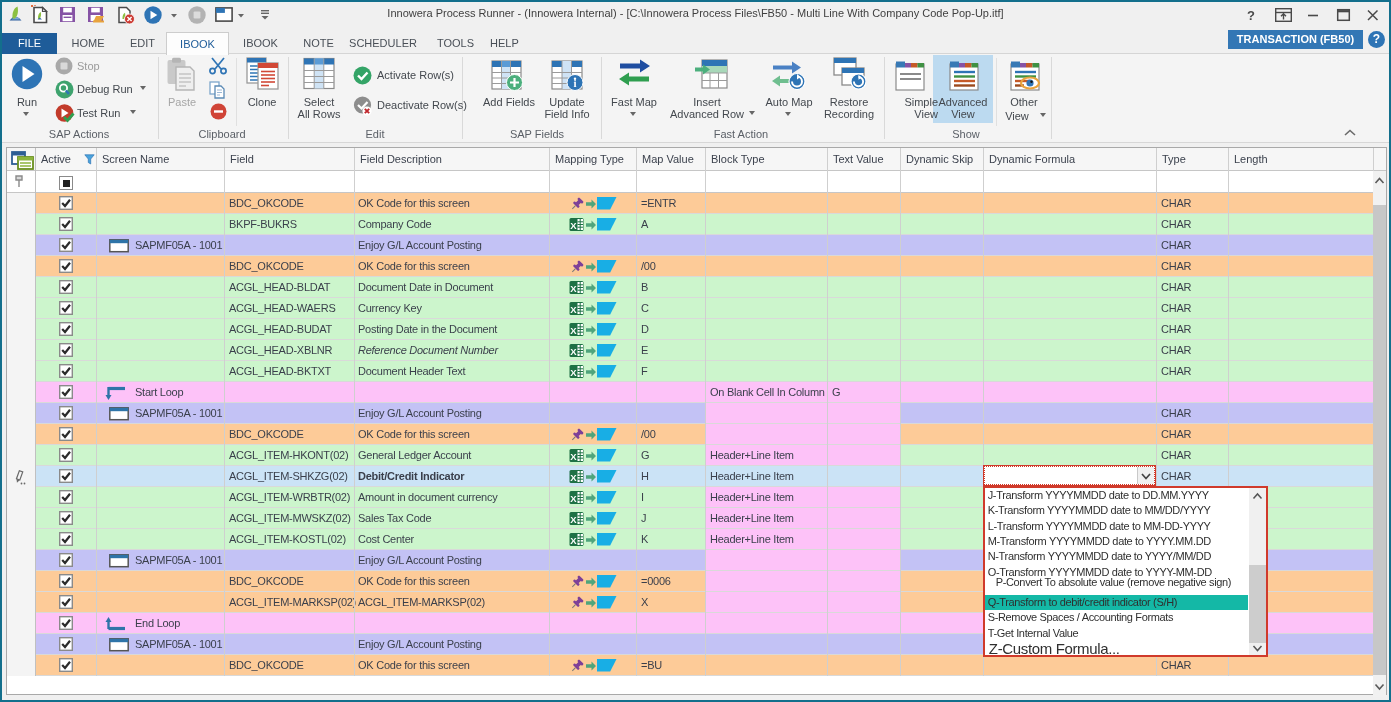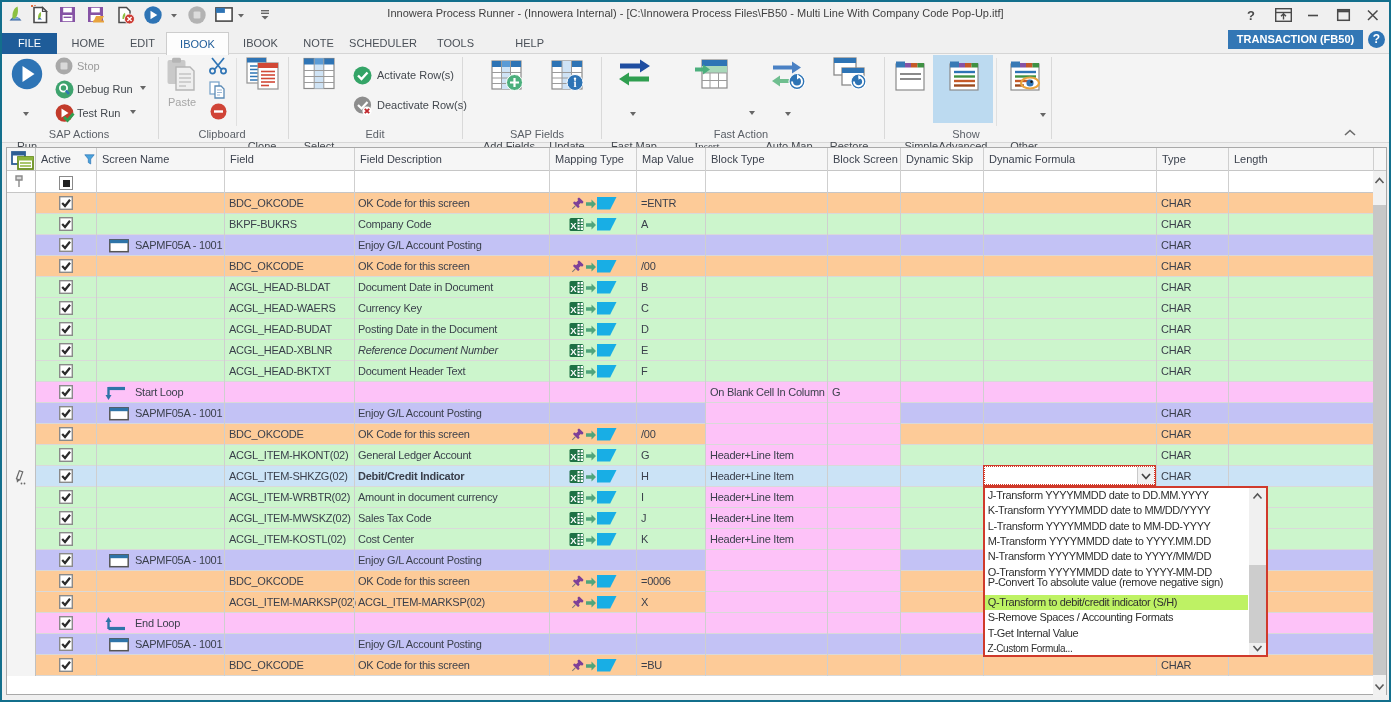--- a/index.html
+++ b/index.html
@@ -1,19 +1,19 @@
 <!DOCTYPE html>
 <html><head><meta charset="utf-8">
 <style>
 *{margin:0;padding:0;box-sizing:border-box;}
 html,body{width:1391px;height:702px;overflow:hidden;}
 body{font-family:"Liberation Sans",sans-serif;background:#f0f0f0;position:relative;}
 .abs{position:absolute;}
 #frame{position:absolute;left:0;top:0;width:1391px;height:702px;border:2px solid #136f8c;background:#f0f0f0;}
-.lbl{font-size:11px;color:#43484e;letter-spacing:0px;text-align:center;line-height:12px;margin-top:44px;}
+.lbl{font-size:11px;color:#43484e;letter-spacing:0px;text-align:center;line-height:12px;}
 .glbl{font-size:11px;color:#5a5f66;text-align:center;}
 .sep{position:absolute;top:57px;height:82px;width:1px;background:#d9d9d9;}
 .darr{width:0;height:0;border-left:3.5px solid transparent;border-right:3.5px solid transparent;border-top:4px solid #666;display:block;}
 .cellt{position:absolute;font-size:11px;color:#3a3f4b;line-height:21px;white-space:nowrap;letter-spacing:-0.25px;}
 .hcell{position:absolute;font-size:11px;color:#3c424e;line-height:22px;white-space:nowrap;}
 .vline{position:absolute;width:1px;background:#cfcfcf;}
 </style></head><body>
 <div id="frame"></div>
 
 <svg class="abs" style="left:8px;top:5px" width="270" height="20" viewBox="0 0 270 20">
@@ -93,21 +93,21 @@
 
 <div class="abs" style="left:2px;top:32px;width:1387px;height:22px;background:#f0f0f0;border-bottom:1px solid #d5d5d5;"></div>
 <div class="abs" style="left:2px;top:33px;width:55px;height:21px;background:#1e5c99;color:#fff;font-size:11px;text-align:center;line-height:21px;">FILE</div>
 <div class="abs" style="left:57px;top:33px;width:62px;height:21px;color:#494f57;font-size:11px;text-align:center;line-height:21px;">HOME</div>
 <div class="abs" style="left:119px;top:33px;width:47px;height:21px;color:#494f57;font-size:11px;text-align:center;line-height:21px;">EDIT</div>
 <div class="abs" style="left:166px;top:32px;width:63px;height:23px;background:#fdfdfd;border:1px solid #cdcdcd;border-bottom:none;color:#1e5c99;font-size:11px;text-align:center;line-height:22px;z-index:3;">IBOOK</div>
 <div class="abs" style="left:229px;top:33px;width:63px;height:21px;color:#494f57;font-size:11px;text-align:center;line-height:21px;">IBOOK</div>
 <div class="abs" style="left:292px;top:33px;width:53px;height:21px;color:#494f57;font-size:11px;text-align:center;line-height:21px;">NOTE</div>
 <div class="abs" style="left:345px;top:33px;width:76px;height:21px;color:#494f57;font-size:11px;text-align:center;line-height:21px;">SCHEDULER</div>
 <div class="abs" style="left:421px;top:33px;width:69px;height:21px;color:#494f57;font-size:11px;text-align:center;line-height:21px;">TOOLS</div>
-<div class="abs" style="left:490px;top:33px;width:54px;height:21px;color:#494f57;font-size:11px;text-align:right;line-height:21px;">HELP</div>
+<div class="abs" style="left:490px;top:33px;width:54px;height:21px;color:#494f57;font-size:11px;text-align:left;line-height:21px;">HELP</div>
 <div class="abs" style="left:1228px;top:30px;width:135px;height:19px;background:#3377b5;color:#fff;font-size:11px;font-weight:bold;text-align:center;line-height:19px;z-index:4;">TRANSACTION (FB50)</div>
 <div class="abs" style="left:1368px;top:31px;width:17px;height:17px;border-radius:50%;background:#2e74b5;color:#fff;font-size:12px;font-weight:bold;text-align:center;line-height:17px;z-index:4;">?</div>
 <div class="abs" style="left:2px;top:54px;width:1387px;height:89px;background:#f4f4f4;border-bottom:1px solid #d7d7d7;"></div>
 <div class="abs" style="left:2px;top:143px;width:1387px;height:4px;background:#f0f0f0;"></div>
 <div class="sep" style="left:158px"></div>
 <div class="sep" style="left:288px"></div>
 <div class="sep" style="left:462px"></div>
 <div class="sep" style="left:601px"></div>
 <div class="sep" style="left:884px"></div>
 <div class="sep" style="left:1051px"></div>
@@ -284,21 +284,21 @@
  <rect x="8" y="1" width="25" height="6" fill="#2e74b5"></rect>
  <rect x="8" y="7" width="25" height="7" fill="#a8d8b9"></rect>
  <g stroke="#9a9a9a" stroke-width="1">
       <line x1="8" y1="14" x2="33" y2="14"></line>
       <line x1="8" y1="21.5" x2="33" y2="21.5"></line>
       <line x1="16" y1="14" x2="16" y2="29"></line>
       <line x1="24.5" y1="14" x2="24.5" y2="29"></line>
     </g>
  <path d="M1 8.5 H9 V5.5 L16 10.5 L9 15.5 V12.5 H1 Z" fill="#4caf7d"></path>
 </svg>
-<div class="abs lbl" style="left:662px;top:96px;width:90px;font-family:Liberation Serif, serif;">Insert<br>Advanced Row</div>
+<div class="abs lbl" style="left:662px;top:96px;width:90px;">Insert<br>Advanced Row</div>
 <div class="abs" style="left:749px;top:111px;">
     <span class="darr"></span>
   </div>
 <svg class="abs" style="left:770px;top:59px" width="36" height="31" viewBox="0 0 36 31">
  <path d="M3 6.5 H22 V2.5 L31 8.5 L22 14.5 V10.5 H3 Z" fill="#4a81c4"></path>
  <path d="M24 20 H10 V16.5 L2 22 L10 27.5 V24 H24 Z" fill="#6fbe8f"></path>
  <circle cx="27" cy="22.5" r="8" fill="#2e74b5" stroke="#fff" stroke-width="1.2"></circle>
  <path d="M27 17.5 A5 5 0 1 1 22 22.5" fill="none" stroke="#fff" stroke-width="2"></path>
  <path d="M27 15 L30.5 18 L27 20.5 Z" fill="#fff"></path>
 </svg>
@@ -370,21 +370,21 @@
   </div>
 <div class="abs" style="left:6px;top:147px;width:1381px;height:548px;border:1px solid #a9a9a9;background:#fff;"></div>
 <div class="abs" style="left:7px;top:148px;width:1379px;height:23px;background:#f6f6f6;border-bottom:1px solid #c6c6c6;"></div>
 <div class="hcell" style="left:41px;top:148px;">Active</div>
 <div class="hcell" style="left:102px;top:148px;">Screen Name</div>
 <div class="hcell" style="left:230px;top:148px;">Field</div>
 <div class="hcell" style="left:360px;top:148px;">Field Description</div>
 <div class="hcell" style="left:555px;top:148px;">Mapping Type</div>
 <div class="hcell" style="left:642px;top:148px;">Map Value</div>
 <div class="hcell" style="left:711px;top:148px;">Block Type</div>
-<div class="hcell" style="left:833px;top:148px;">Block Screen</div>
+<div class="hcell" style="left:833px;top:148px;">Text Value</div>
 <div class="hcell" style="left:906px;top:148px;">Dynamic Skip</div>
 <div class="hcell" style="left:989px;top:148px;">Dynamic Formula</div>
 <div class="hcell" style="left:1162px;top:148px;">Type</div>
 <div class="hcell" style="left:1234px;top:148px;text-align:center;">Length</div>
 <svg class="abs" style="left:84px;top:154px" width="11" height="12">
     <path d="M0.8 0.8 L10.2 0.8 L6.7 5 L6.7 10 L4.3 8.5 L4.3 5 Z" fill="#4aa3dd" stroke="#2e74b5" stroke-width="0.7"></path>
   </svg>
 <svg class="abs" style="left:11px;top:151px" width="24" height="19" viewBox="0 0 24 19">
 <rect x="1" y="1" width="13" height="12" fill="#fff" stroke="#2e5e94" stroke-width="1.8"></rect>
 <rect x="1" y="1" width="13" height="3.5" fill="#2e5e94"></rect>
@@ -842,25 +842,25 @@
     </svg>
 </div>
 <div class="abs" style="left:983px;top:486px;width:285px;height:171px;background:#fff;border:2px solid #d03a2b;z-index:19;"></div>
 
 <div class="abs" style="left:985px;top:488.0px;width:263px;height:15.3px;font-size:11px;line-height:15.3px;color:#2f2f2f;white-space:nowrap;letter-spacing:-0.35px;z-index:21;">&nbsp;J-Transform YYYYMMDD date to DD.MM.YYYY</div>
 <div class="abs" style="left:985px;top:503.3px;width:263px;height:15.3px;font-size:11px;line-height:15.3px;color:#2f2f2f;white-space:nowrap;letter-spacing:-0.35px;z-index:21;">&nbsp;K-Transform YYYYMMDD date to MM/DD/YYYY</div>
 <div class="abs" style="left:985px;top:518.6px;width:263px;height:15.3px;font-size:11px;line-height:15.3px;color:#2f2f2f;white-space:nowrap;letter-spacing:-0.35px;z-index:21;">&nbsp;L-Transform YYYYMMDD date to MM-DD-YYYY</div>
 <div class="abs" style="left:985px;top:533.9px;width:263px;height:15.3px;font-size:11px;line-height:15.3px;color:#2f2f2f;white-space:nowrap;letter-spacing:-0.35px;z-index:21;">&nbsp;M-Transform YYYYMMDD date to YYYY.MM.DD</div>
 <div class="abs" style="left:985px;top:549.2px;width:263px;height:15.3px;font-size:11px;line-height:15.3px;color:#2f2f2f;white-space:nowrap;letter-spacing:-0.35px;z-index:21;">&nbsp;N-Transform YYYYMMDD date to YYYY/MM/DD</div>
 <div class="abs" style="left:985px;top:564.5px;width:263px;height:15.3px;font-size:11px;line-height:15.3px;color:#2f2f2f;white-space:nowrap;letter-spacing:-0.35px;z-index:21;">&nbsp;O-Transform YYYYMMDD date to YYYY-MM-DD</div>
-<div class="abs" style="left:985px;top:575px;width:217px;height:15.3px;font-size:11px;line-height:15.3px;color:#2f2f2f;white-space:nowrap;letter-spacing:-0.35px;z-index:21;">&nbsp;P-Convert To absolute value (remove negative sign)</div>
-<div class="abs" style="left:985px;top:595.1px;width:263px;height:15.3px;background:#bef264;font-size:11px;line-height:15.3px;color:#2f2f2f;white-space:nowrap;letter-spacing:-0.35px;z-index:21;">&nbsp;Q-Transform to debit/credit indicator (S/H)</div>
+<div class="abs" style="left:985px;top:575px;width:217px;height:15.3px;font-size:11px;line-height:15.3px;color:#2f2f2f;white-space:nowrap;letter-spacing:-0.35px;z-index:21;padding-left:8px;">&nbsp;P-Convert To absolute value (remove negative sign)</div>
+<div class="abs" style="left:985px;top:595.1px;width:263px;height:15.3px;background:#14b8a6;font-size:11px;line-height:15.3px;color:#2f2f2f;white-space:nowrap;letter-spacing:-0.35px;z-index:21;">&nbsp;Q-Transform to debit/credit indicator (S/H)</div>
 <div class="abs" style="left:985px;top:610.4px;width:263px;height:15.3px;font-size:11px;line-height:15.3px;color:#2f2f2f;white-space:nowrap;letter-spacing:-0.35px;z-index:21;">&nbsp;S-Remove Spaces / Accounting Formats</div>
 <div class="abs" style="left:985px;top:625.7px;width:263px;height:15.3px;font-size:11px;line-height:15.3px;color:#2f2f2f;white-space:nowrap;letter-spacing:-0.35px;z-index:21;">&nbsp;T-Get Internal Value</div>
-<div class="abs" style="left:985px;top:641.0px;width:282px;height:15.3px;font-size:10px;line-height:15.3px;color:#2f2f2f;white-space:nowrap;letter-spacing:-0.35px;z-index:21;">&nbsp;Z-Custom Formula...</div>
+<div class="abs" style="left:985px;top:641.0px;width:282px;height:15.3px;font-size:15px;line-height:15.3px;color:#2f2f2f;white-space:nowrap;letter-spacing:-0.35px;z-index:21;">&nbsp;Z-Custom Formula...</div>
 
 <div class="abs" style="left:1249px;top:488px;width:17px;height:167px;background:#f0f0f0;z-index:21;"></div>
 <div class="abs" style="left:1249px;top:565px;width:17px;height:78px;background:#cdcdcd;z-index:22;"></div>
 <svg class="abs" style="left:1251px;top:491px;z-index:22" width="13" height="11">
     <path d="M2.5 7.5 L6.5 3 L10.5 7.5" stroke="#555" stroke-width="1.5" fill="none"></path>
   </svg>
 <svg class="abs" style="left:1251px;top:643px;z-index:22" width="13" height="11">
     <path d="M2.5 3 L6.5 7.5 L10.5 3" stroke="#555" stroke-width="1.5" fill="none"></path>
   </svg>
 

